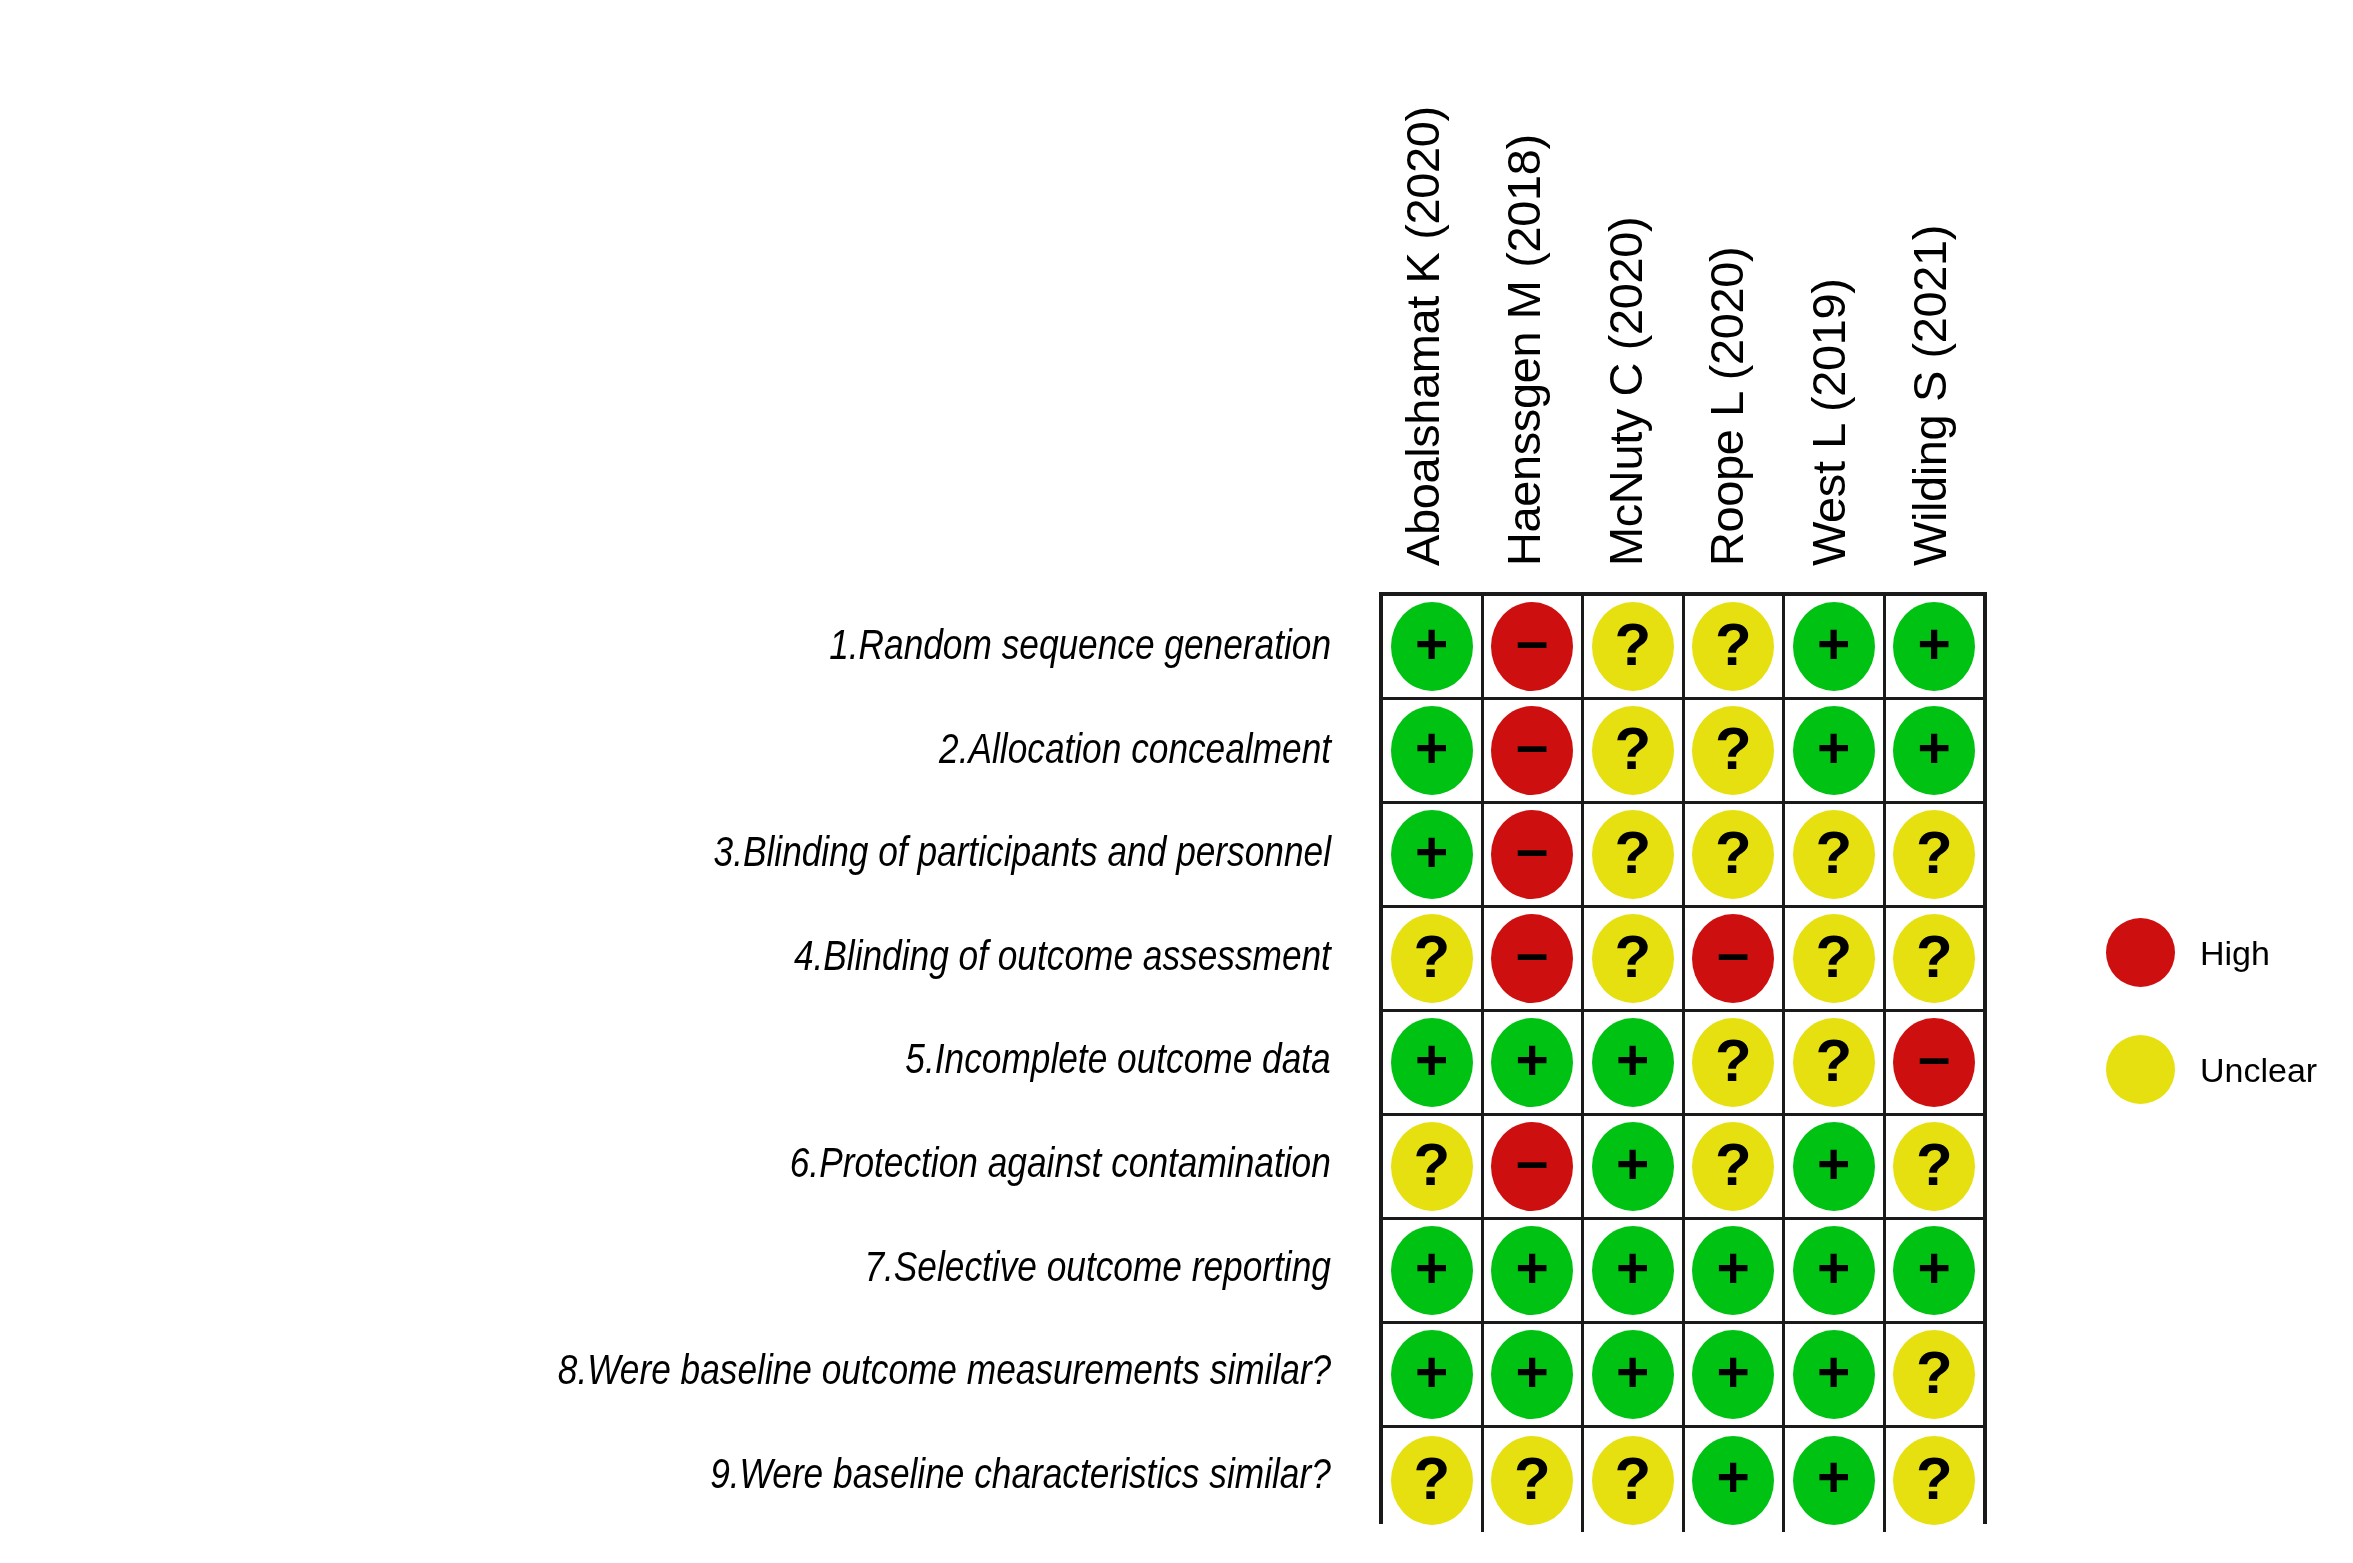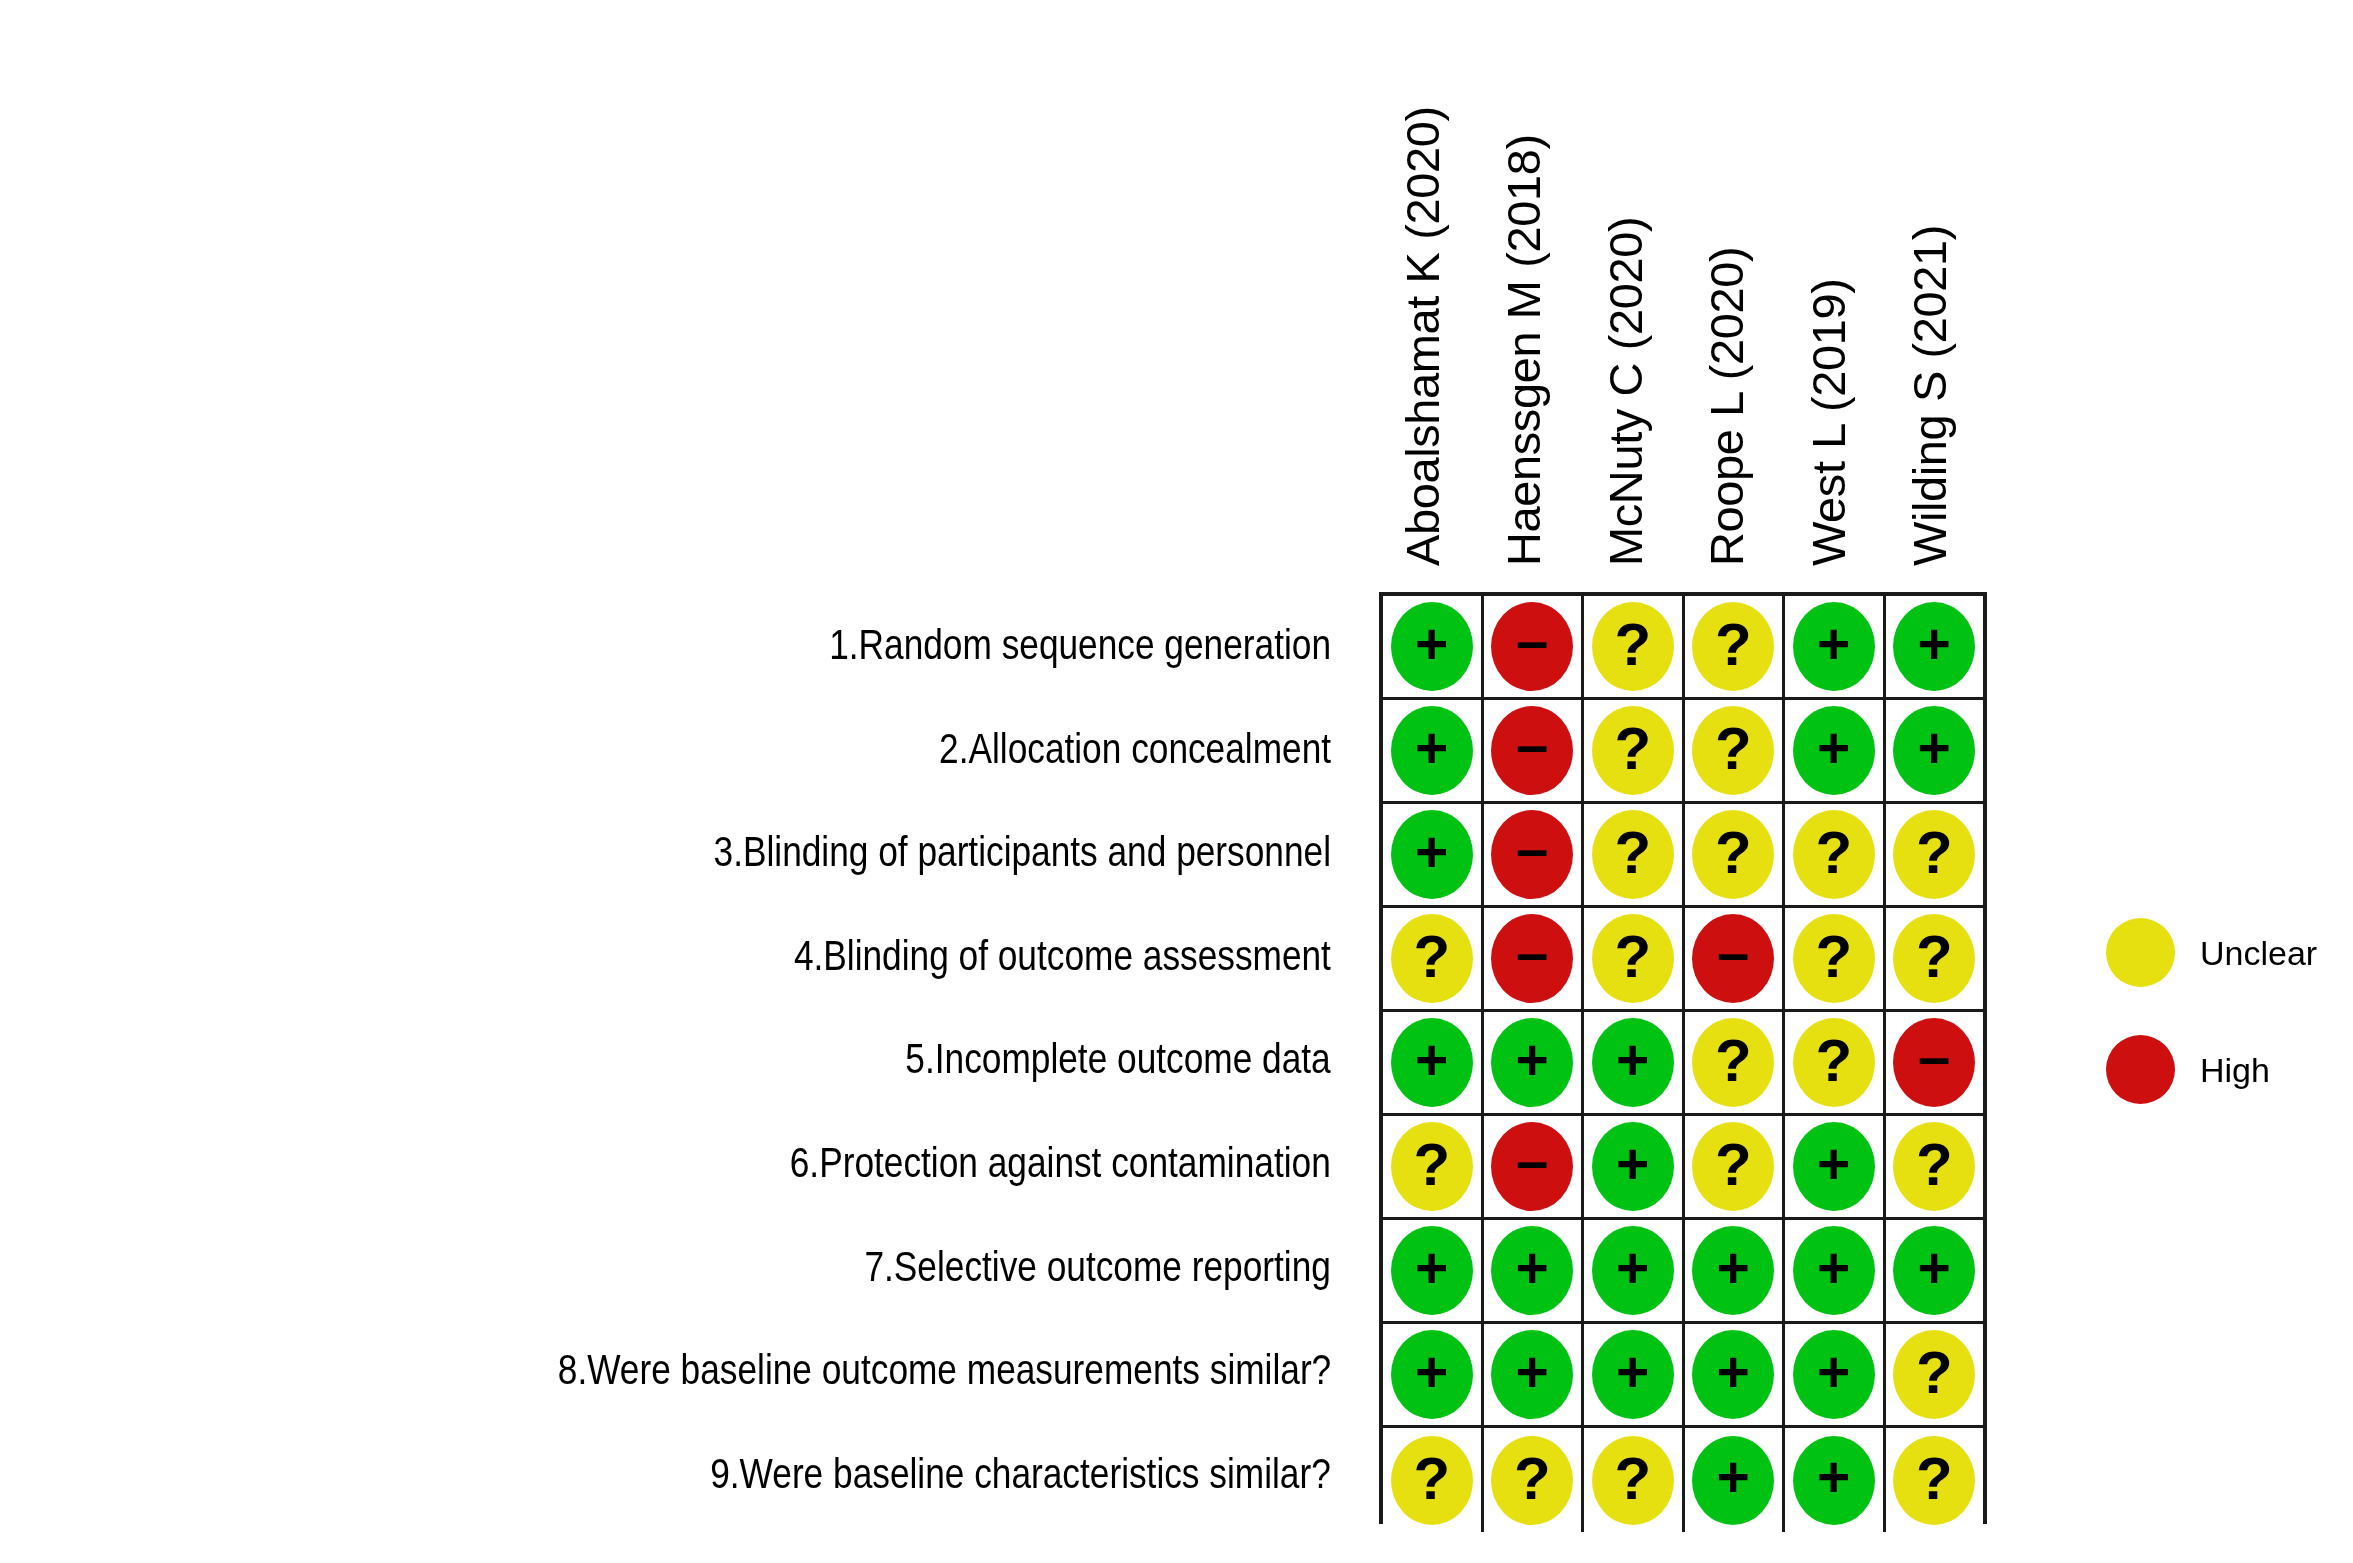--- a/index.html
+++ b/index.html
@@ -56,20 +56,21 @@
     bottom: 0px;
   }
 
   
   #row-labels {
     position: absolute;
     left: 0px;
     top: 592px;
     width: 1357px;
     height: 932px;
+    font-style: italic;
   }
   .row-label {
     position: absolute;
     right: 26px;
     height: 104px;
     display: flex;
     align-items: center;
     justify-content: flex-end;
     font-family: "Liberation Sans", sans-serif;
     font-size: 43px;
@@ -487,23 +488,23 @@
         <div class="matrix-cell">
           <div class="judgement unclear">
             <span class="glyph">?</span>
           </div>
         </div>
       </div>
     </div>
 
   <div id="legend">
       <div class="legend-item">
+        <div class="legend-swatch high"></div>
+        <div class="legend-label">High</div>
+      </div>
+      <div class="legend-item">
         <div class="legend-swatch unclear"></div>
         <div class="legend-label">Unclear</div>
       </div>
-      <div class="legend-item">
-        <div class="legend-swatch high"></div>
-        <div class="legend-label">High</div>
-      </div>
     </div>
 
 </div>
 
 
 </body></html>

